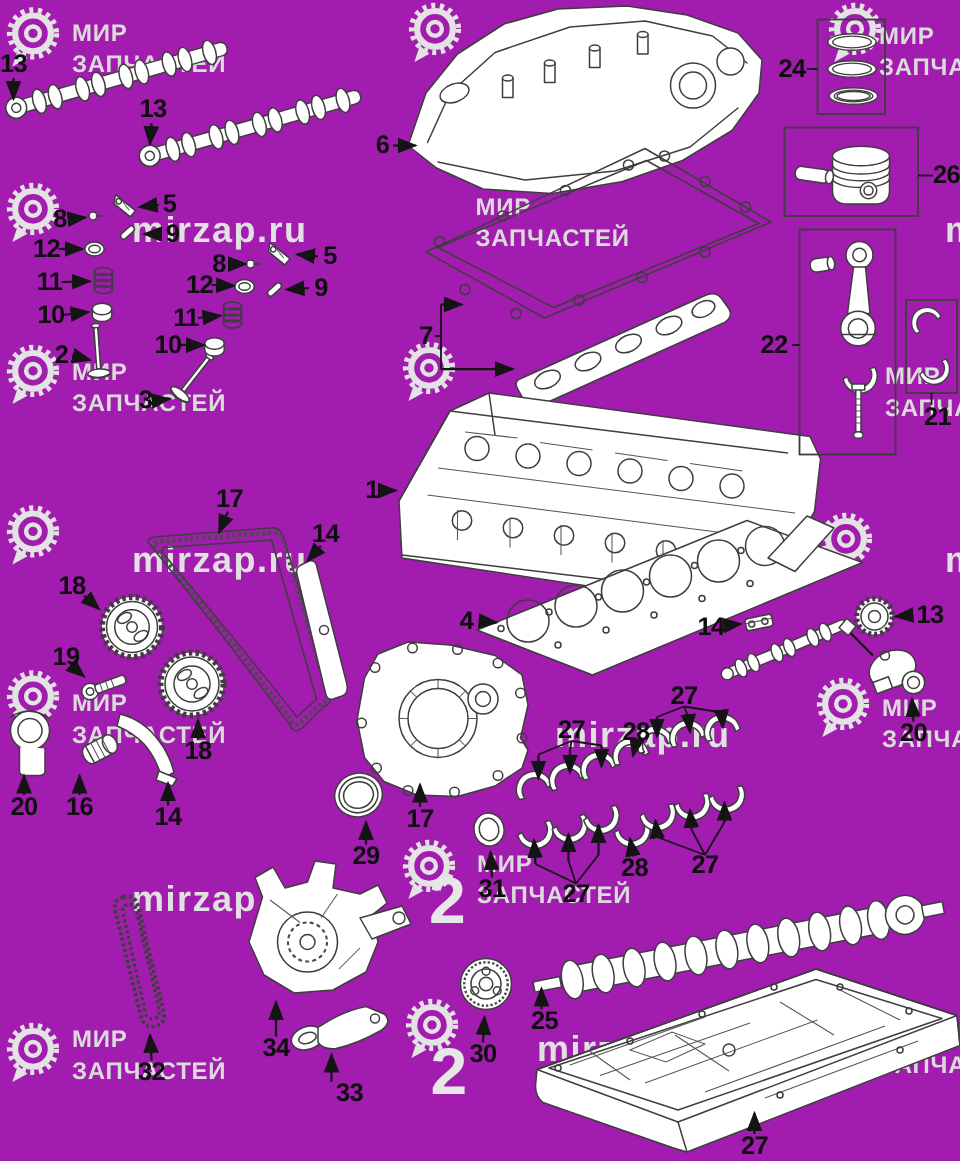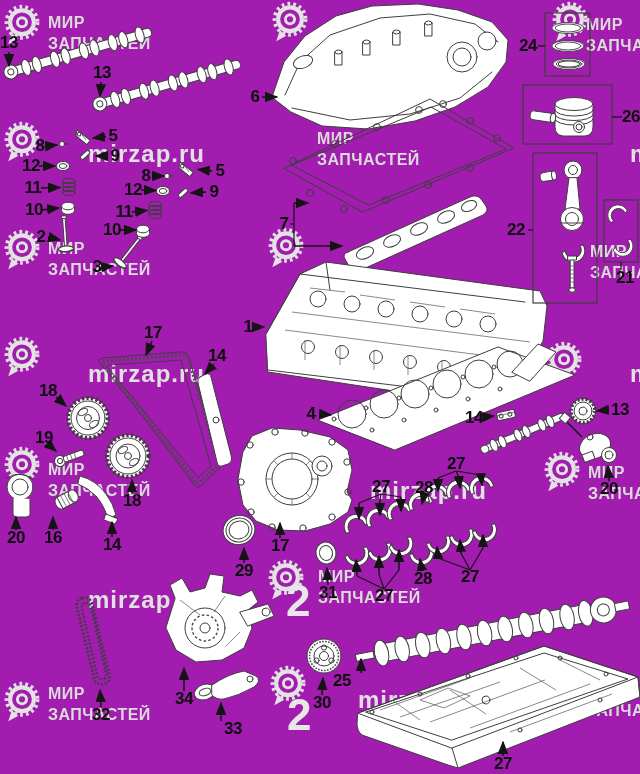--- a/index.html
+++ b/index.html
@@ -665,20 +665,20 @@
       <div class="callout" style="left: 609px; top: 489px;">20</div>
       <div class="callout" style="left: 280px; top: 546px;">17</div>
       <div class="callout" style="left: 244px; top: 571px;">29</div>
       <div class="callout" style="left: 328px; top: 593px;">31</div>
       <div class="callout" style="left: 381px; top: 487px;">27</div>
       <div class="callout" style="left: 424px; top: 488px;">28</div>
       <div class="callout" style="left: 456px; top: 464px;">27</div>
       <div class="callout" style="left: 384px; top: 596px;">27</div>
       <div class="callout" style="left: 423px; top: 579px;">28</div>
       <div class="callout" style="left: 470px; top: 577px;">27</div>
-      <div class="callout" style="left: 342px; top: 681px;">25</div>
+      <div class="callout" style="left: 363px; top: 681px;">25</div>
       <div class="callout" style="left: 322px; top: 703px; text-align: center;">30</div>
       <div class="callout" style="left: 503px; top: 764px;">27</div>
       <div class="callout" style="left: 101px; top: 715px;">32</div>
       <div class="callout" style="left: 184px; top: 699px;">34</div>
       <div class="callout" style="left: 233px; top: 729px;">33</div>
     </div>
 </div>
 
 </body></html>

